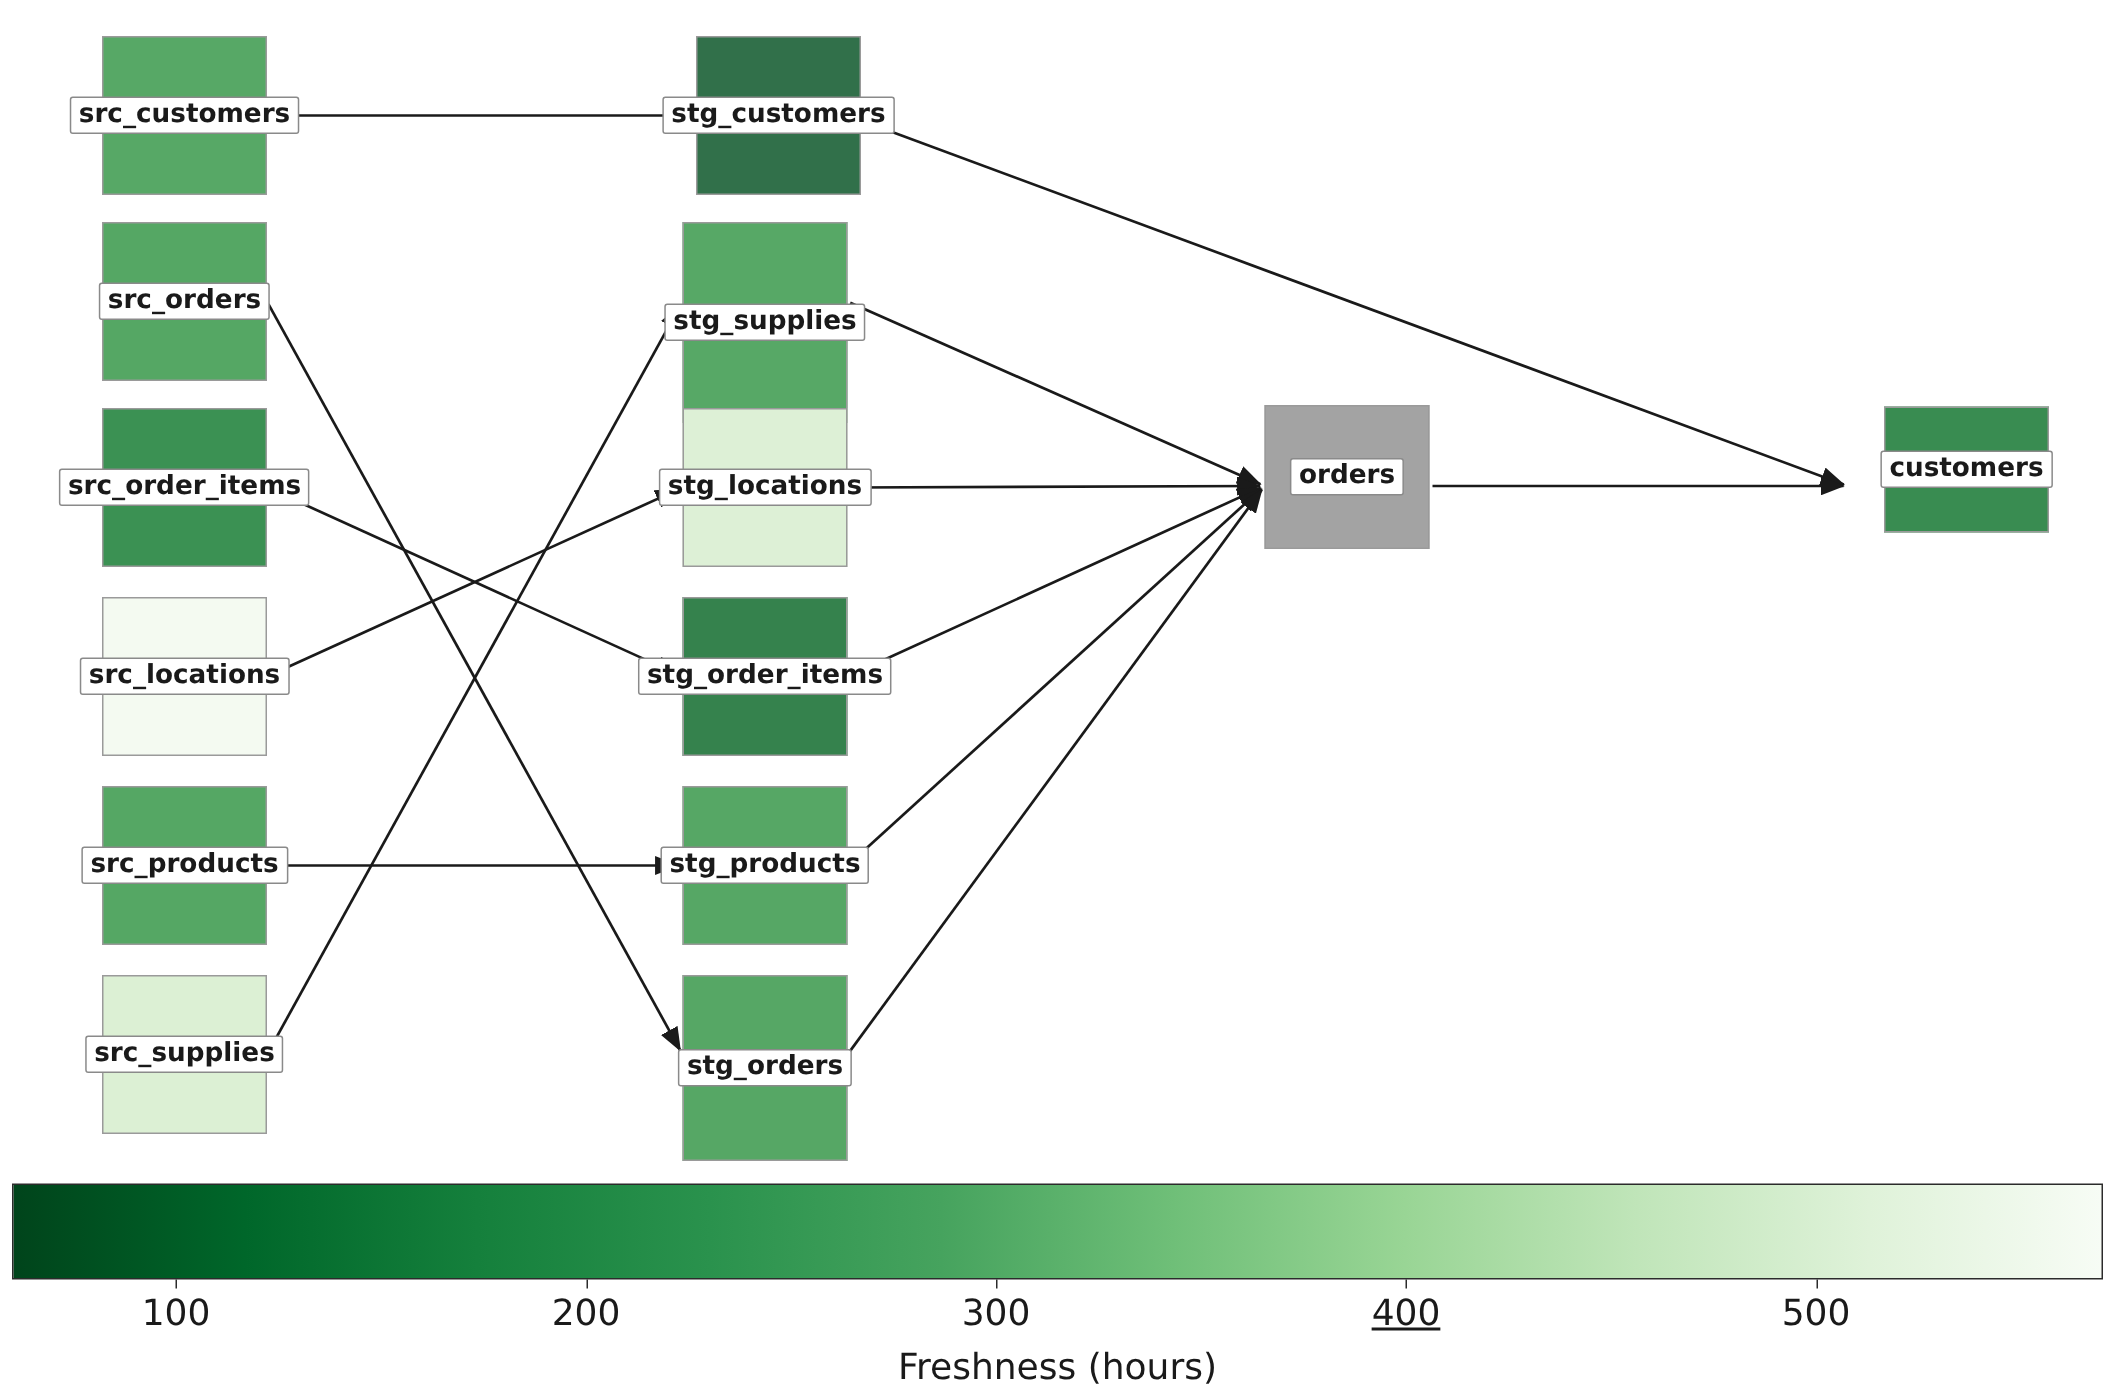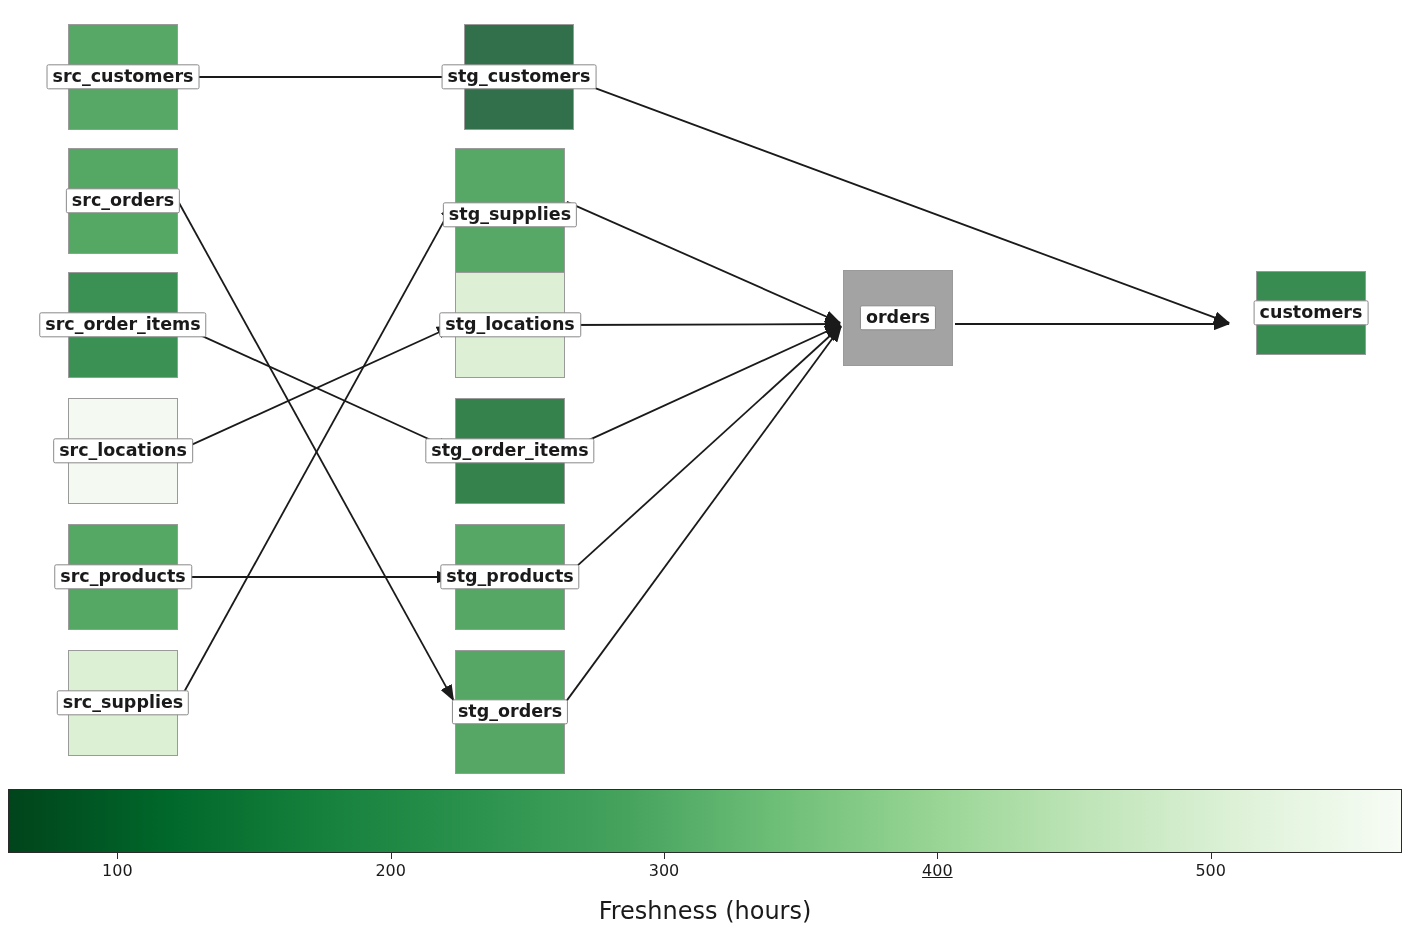--- a/index.html
+++ b/index.html
@@ -82,21 +82,21 @@
     position: absolute;
     top: 64px;
     width: 1px;
     height: 6px;
     background: #2b2b2b;
   }
   .cb-ticklabel {
     position: absolute;
     top: 72px;
     transform: translateX(-50%);
-    font-size: 16px;
+    font-size: 24px;
     color: #1a1a1a;
     font-family: "DejaVu Sans", sans-serif;
   }
   #cb-axis-label {
     position: absolute;
     top: 108px;
     left: 697px;
     transform: translateX(-50%);
     font-size: 24px;
     color: #1a1a1a;

